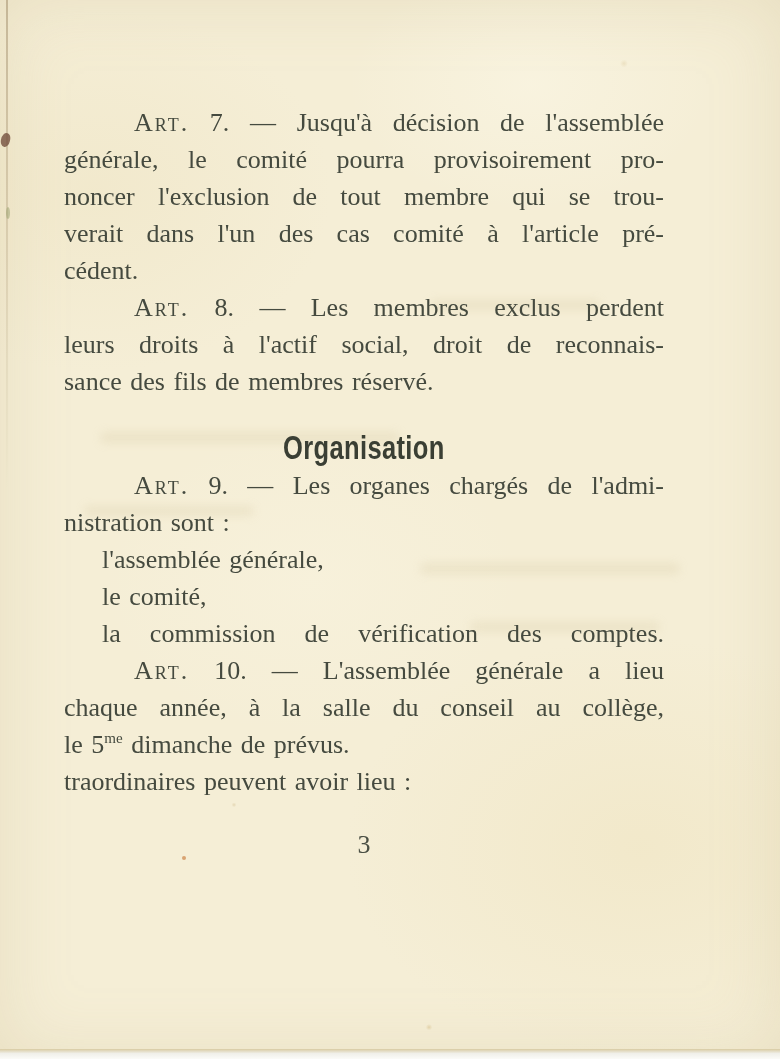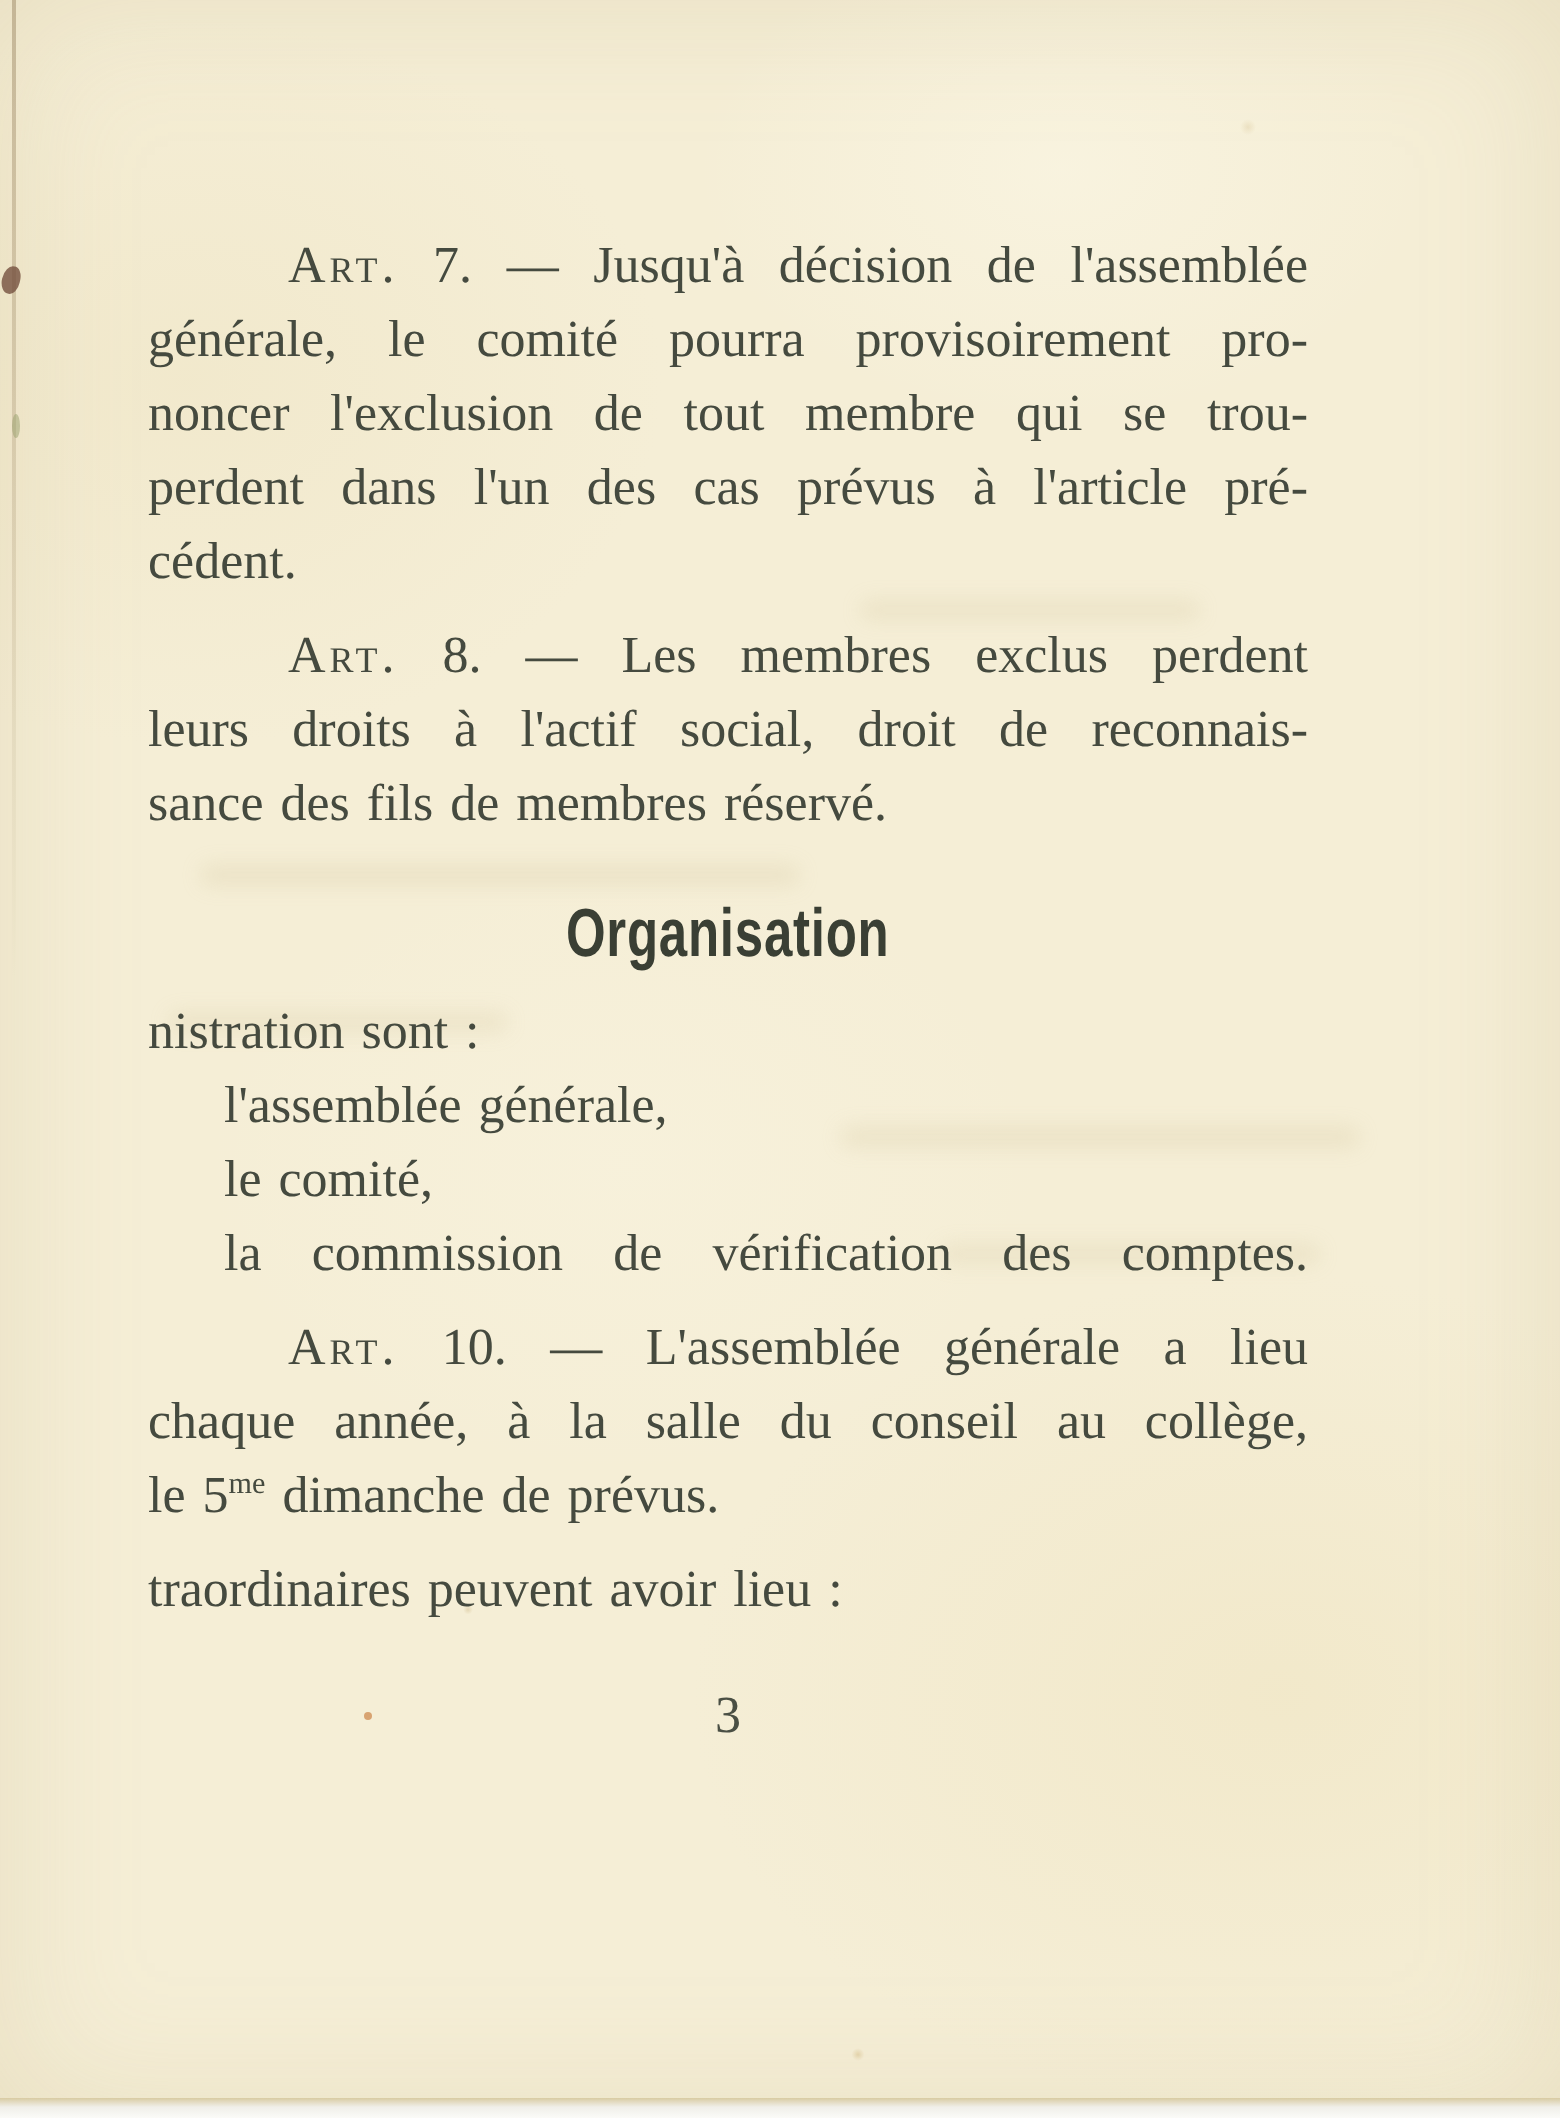--- a/index.html
+++ b/index.html
@@ -56,21 +56,21 @@
   }
   
   .content {
     position: absolute;
     left: 64px; top: 104px;
     width: 600px;
     font-size: 26px;
     line-height: 37px;
     word-spacing: 2px;
   }
-  p.para { margin: 10px; font-family: Liberation Serif, serif; }
+  p.para { margin: 0; font-family: Liberation Serif, serif; }
   .ln { display: block; }
   .j { text-align: justify; text-align-last: justify; }
   .ind { text-indent: 70px; }
   .list-ln { padding-left: 38px; }
   .list-ln.j { text-align: justify; text-align-last: justify; }
   .sc { font-variant: small-caps; letter-spacing: 2px; }
   .opening { word-spacing: 4px; }
   sup.ord { font-size: 0.58em; vertical-align: super; line-height: 0; }
   .para-art8  { margin-top: 19px; }
   .para-art9  { margin-top: 16px; }
@@ -113,33 +113,34 @@
   <div class="ghost ghost-3"></div>
   <div class="ghost ghost-4"></div>
   <div class="ghost ghost-5"></div>
 
   <div class="content">
 
     <p class="para para-art7">
       <span class="ln j ind"><span class="sc">Art.</span><span class="opening"> 7. — Jusqu'à décision de l'assemblée</span></span>
       <span class="ln j">générale, le comité pourra provisoirement pro-</span>
       <span class="ln j">noncer l'exclusion de tout membre qui se trou-</span>
-      <span class="ln j">perdent dans l'un des cas prévus à l'article pré-</span>
+      <span class="ln j">verait dans l'un des cas comité à l'article pré-</span>
       <span class="ln">cédent.</span>
     </p>
 
     <p class="para para-art8">
       <span class="ln j ind"><span class="sc">Art.</span><span class="opening"> 8. — Les membres exclus perdent</span></span>
       <span class="ln j">leurs droits à l'actif social, droit de reconnais-</span>
       <span class="ln">sance des fils de membres réservé.</span>
     </p>
 
     <h2 class="heading"><span class="heading-inner">Organisation</span></h2>
 
     <p class="para para-art9">
+      <span class="ln j ind"><span class="sc">Art.</span><span class="opening"> 9. — Les organes chargés de l'admi-</span></span>
       <span class="ln">nistration sont :</span>
       <span class="ln list-ln">l'assemblée générale,</span>
       <span class="ln list-ln">le comité,</span>
       <span class="ln list-ln j">la commission de vérification des comptes.</span>
     </p>
 
     <p class="para para-art10">
       <span class="ln j ind"><span class="sc">Art.</span><span class="opening"> 10. — L'assemblée générale a lieu</span></span>
       <span class="ln j">chaque année, à la salle du conseil au collège,</span>
       <span class="ln"><span>le 5</span><sup class="ord">me</sup><span> dimanche de prévus.</span></span>

